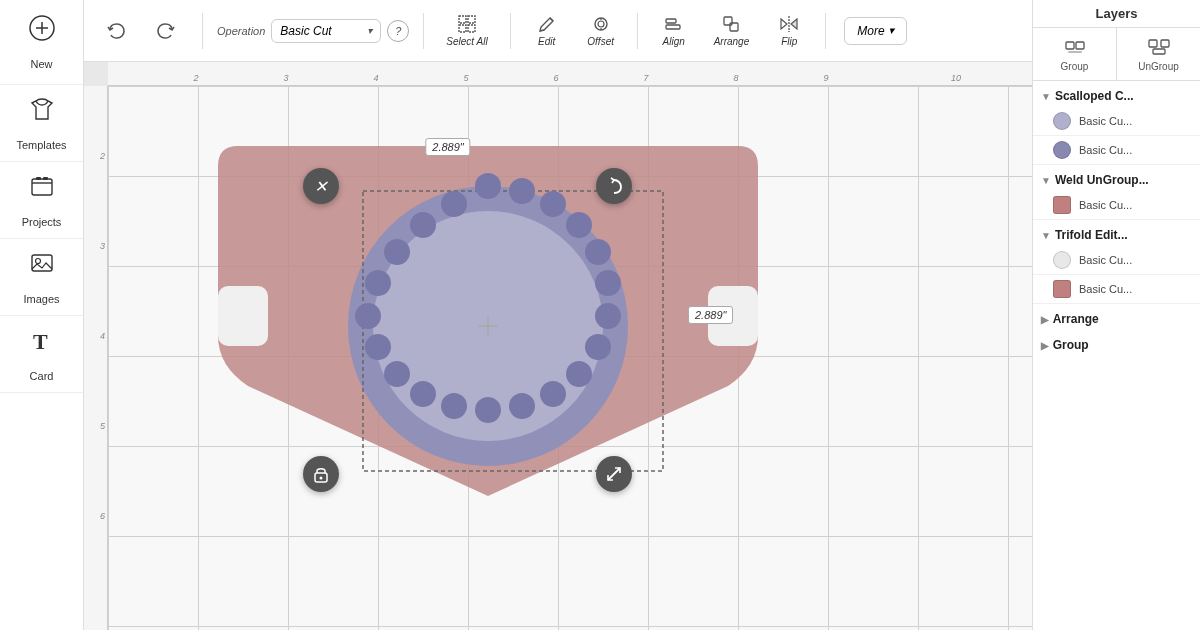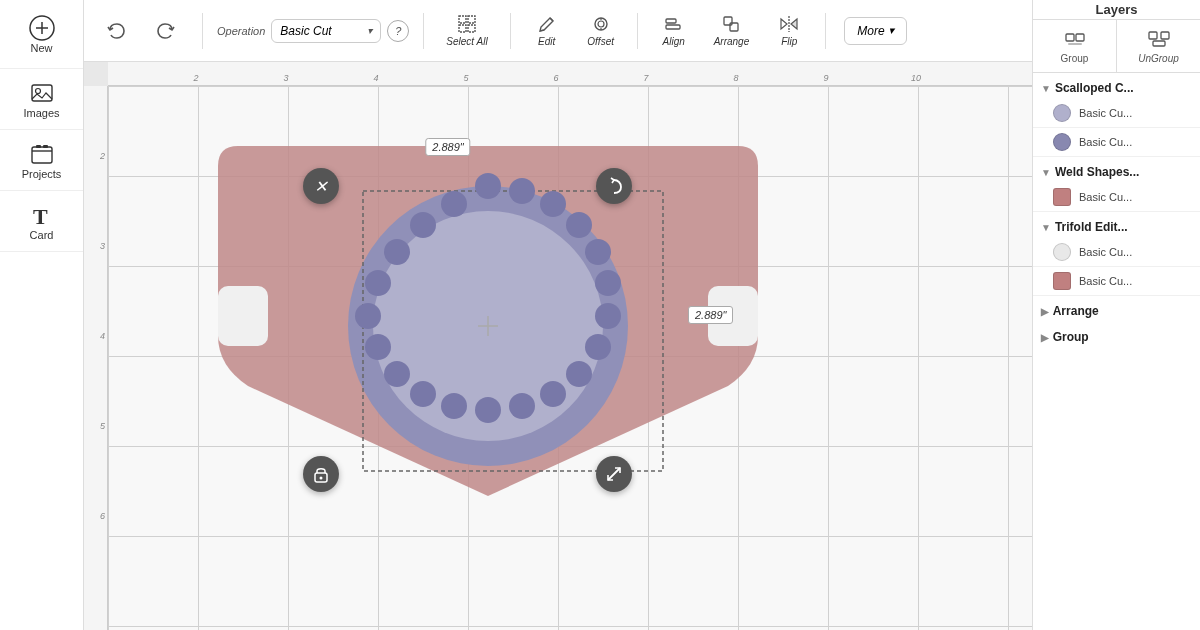--- a/index.html
+++ b/index.html
@@ -20,21 +20,21 @@
       display: flex;
       flex-direction: column;
       align-items: center;
       justify-content: space-between;
       width: 100%;
       padding: 10px 4px;
       cursor: pointer;
       border-bottom: 1px solid #eee;
       font-size: 11px;
       color: #333;
-      gap: 0;
+      gap: 16px;
     }
     .sidebar-item svg { width: 28px; height: 28px; }
     .sidebar-item-new {
       padding: 14px 4px;
       font-size: 11px;
     }
 
     
     #main {
       flex: 1;
@@ -218,21 +218,21 @@
       background: #fff;
       border-left: 1px solid #ddd;
       display: flex;
       flex-direction: column;
       flex-shrink: 0;
     }
     #layers-header {
       display: flex;
       align-items: center;
       justify-content: center;
-      height: 20px;
+      height: 28px;
       border-bottom: 1px solid #ddd;
       font-size: 13px;
       font-weight: 600;
       color: #333;
     }
     #layers-group-bar {
       display: flex;
       border-bottom: 1px solid #ddd;
     }
     .group-btn {
@@ -241,21 +241,21 @@
       flex-direction: column;
       align-items: center;
       justify-content: center;
       padding: 8px 4px;
       cursor: pointer;
       font-size: 10px;
       color: #555;
       gap: 3px;
       border-right: 1px solid #ddd;
     }
-    .group-btn:last-child { border-right: none; font-style: italic; }
+    .group-btn:last-child { border-right: none; }
     .group-btn svg { width: 22px; height: 22px; }
 
     #layers-list {
       flex: 1;
       overflow-y: auto;
       padding: 0;
     }
     .layer-group-header {
       display: flex;
       align-items: center;
@@ -307,34 +307,41 @@
   <div class="sidebar-item sidebar-item-new">
     <svg viewBox="0 0 28 28" fill="none">
       <circle cx="14" cy="14" r="12" stroke="#333" stroke-width="1.5"></circle>
       <line x1="14" y1="8" x2="14" y2="20" stroke="#333" stroke-width="1.5"></line>
       <line x1="8" y1="14" x2="20" y2="14" stroke="#333" stroke-width="1.5"></line>
     </svg>
     <span>New</span>
   </div>
   <div class="sidebar-item">
     <svg viewBox="0 0 28 28" fill="none">
-      <rect x="4" y="6" width="20" height="16" rx="2" stroke="#333" stroke-width="1.4"></rect>
-      <circle cx="10" cy="12" r="2.5" stroke="#333" stroke-width="1.2"></circle>
-      <path d="M4 20 L9 15 L14 19 L18 14 L24 20" stroke="#333" stroke-width="1.2" fill="none"></path>
+      <path d="M4 8 L8 6 Q10 4 14 4 Q18 4 20 6 L24 8 L20 12 L20 24 L8 24 L8 12 Z" stroke="#333" stroke-width="1.4" fill="none"></path>
+      <path d="M8 6 Q10 10 14 10 Q18 10 20 6" stroke="#333" stroke-width="1.4" fill="none"></path>
     </svg>
-    <span>Images</span>
+    <span>Templates</span>
   </div>
   <div class="sidebar-item">
     <svg viewBox="0 0 28 28" fill="none">
       <rect x="4" y="7" width="20" height="16" rx="2" stroke="#333" stroke-width="1.4"></rect>
       <path d="M4 11h20" stroke="#333" stroke-width="1.4"></path>
       <rect x="8" y="5" width="5" height="3" rx="1" fill="#333"></rect>
       <rect x="15" y="5" width="5" height="3" rx="1" fill="#333"></rect>
     </svg>
     <span>Projects</span>
+  </div>
+  <div class="sidebar-item">
+    <svg viewBox="0 0 28 28" fill="none">
+      <rect x="4" y="6" width="20" height="16" rx="2" stroke="#333" stroke-width="1.4"></rect>
+      <circle cx="10" cy="12" r="2.5" stroke="#333" stroke-width="1.2"></circle>
+      <path d="M4 20 L9 15 L14 19 L18 14 L24 20" stroke="#333" stroke-width="1.2" fill="none"></path>
+    </svg>
+    <span>Images</span>
   </div>
   <div class="sidebar-item">
     <svg viewBox="0 0 28 28" fill="none">
       <text x="5" y="23" font-size="22" font-weight="bold" fill="#333" font-family="serif">T</text>
     </svg>
     <span>Card</span>
   </div>
 </div>
 
 <div id="main">
@@ -438,21 +445,21 @@
 
     <div id="ruler-h">
       <div class="ruler-tick-h" style="left:88px"><span>2</span></div>
       <div class="ruler-tick-h" style="left:178px"><span>3</span></div>
       <div class="ruler-tick-h" style="left:268px"><span>4</span></div>
       <div class="ruler-tick-h" style="left:358px"><span>5</span></div>
       <div class="ruler-tick-h" style="left:448px"><span>6</span></div>
       <div class="ruler-tick-h" style="left:538px"><span>7</span></div>
       <div class="ruler-tick-h" style="left:628px"><span>8</span></div>
       <div class="ruler-tick-h" style="left:718px"><span>9</span></div>
-      <div class="ruler-tick-h" style="left:808px"><span>10</span></div>
+      <div class="ruler-tick-h" style="left:848px"><span>10</span></div>
     </div>
 
     <div id="ruler-v">
       <div class="ruler-tick-v" style="top:70px">2</div>
       <div class="ruler-tick-v" style="top:160px">3</div>
       <div class="ruler-tick-v" style="top:250px">4</div>
       <div class="ruler-tick-v" style="top:340px">5</div>
       <div class="ruler-tick-v" style="top:430px">6</div>
     </div>
 
@@ -569,21 +576,21 @@
       <div class="layer-swatch" style="background:#b0b0cc;"></div>
       <span class="layer-text">Basic Cu...</span>
     </div>
     <div class="layer-item">
       <div class="layer-swatch" style="background:#8888b0;"></div>
       <span class="layer-text">Basic Cu...</span>
     </div>
 
     <div class="layer-group-header">
       <span class="chevron">▼</span>
-      <span>Weld Shapes...</span>
+      <span>Weld UnGroup...</span>
     </div>
     <div class="layer-item">
       <div class="layer-swatch" style="background:#c08080; border-radius:3px;"></div>
       <span class="layer-text">Basic Cu...</span>
     </div>
 
     <div class="layer-group-header">
       <span class="chevron">▼</span>
       <span>Trifold Edit...</span>
     </div>

